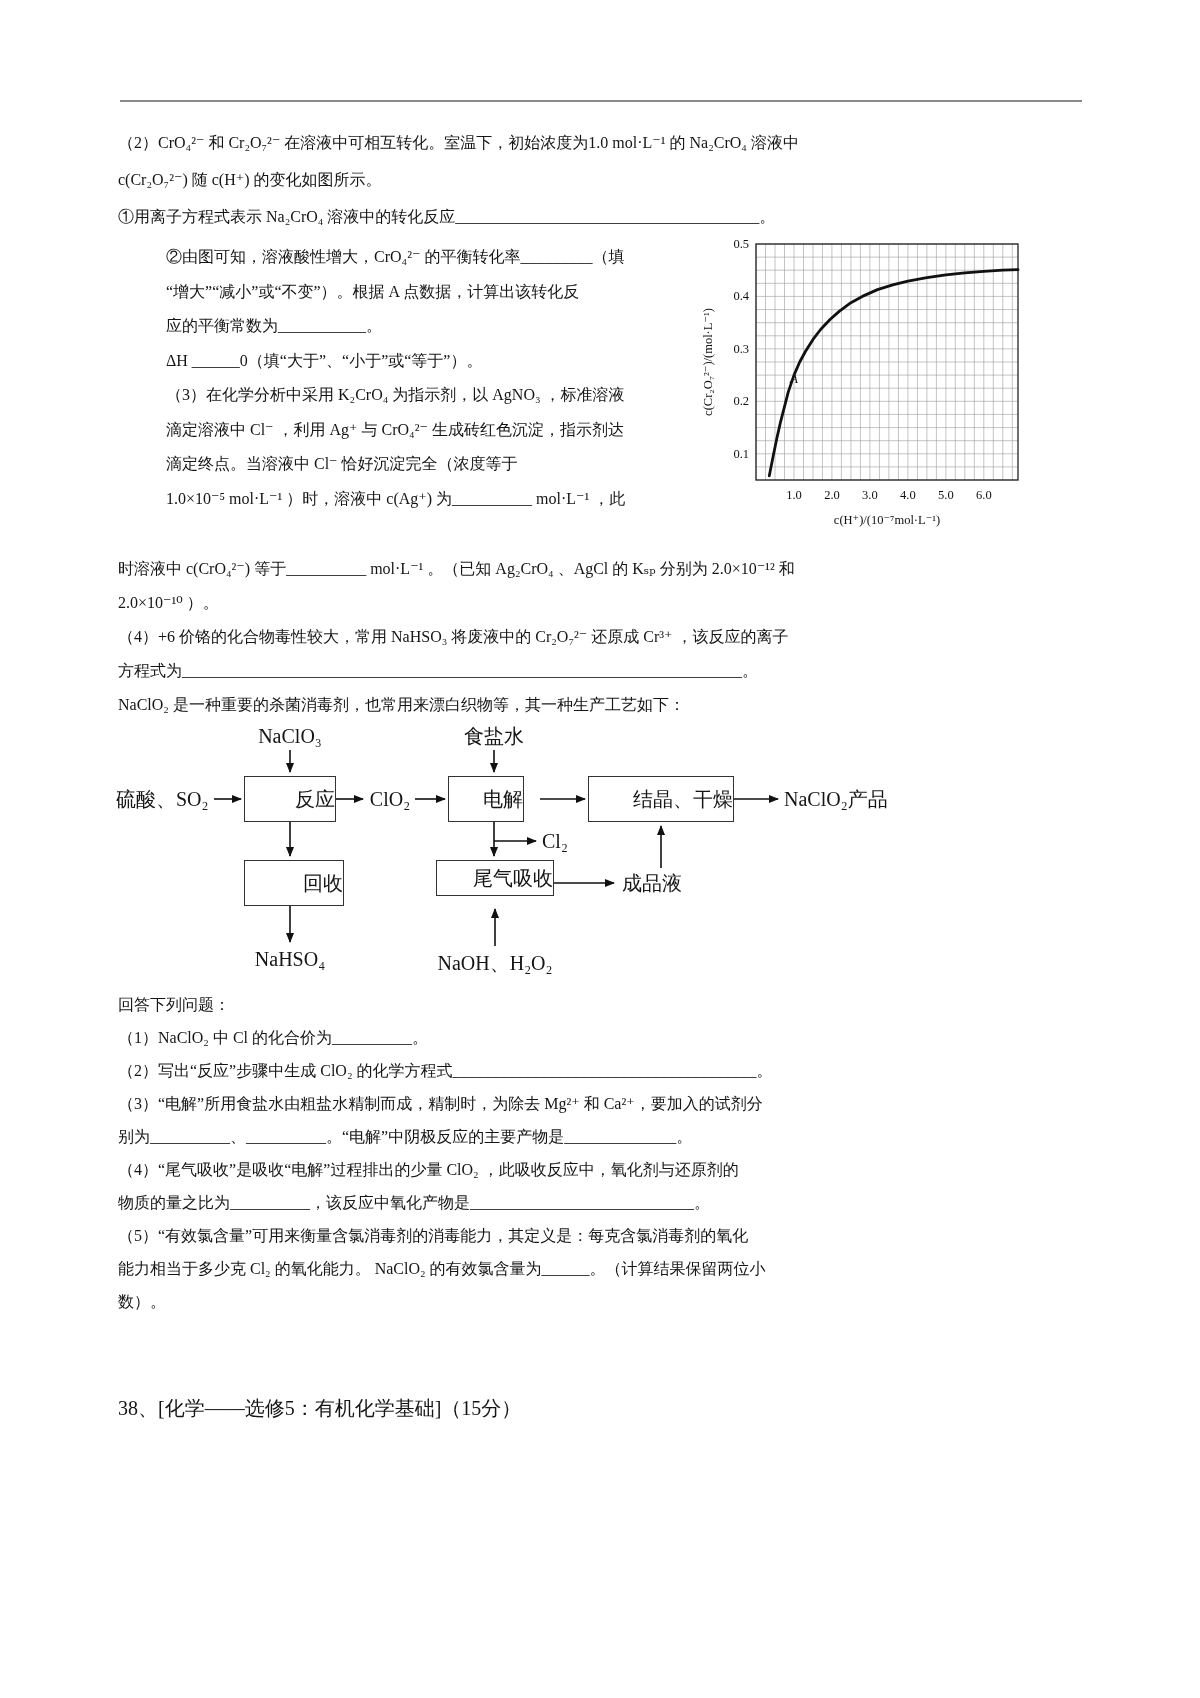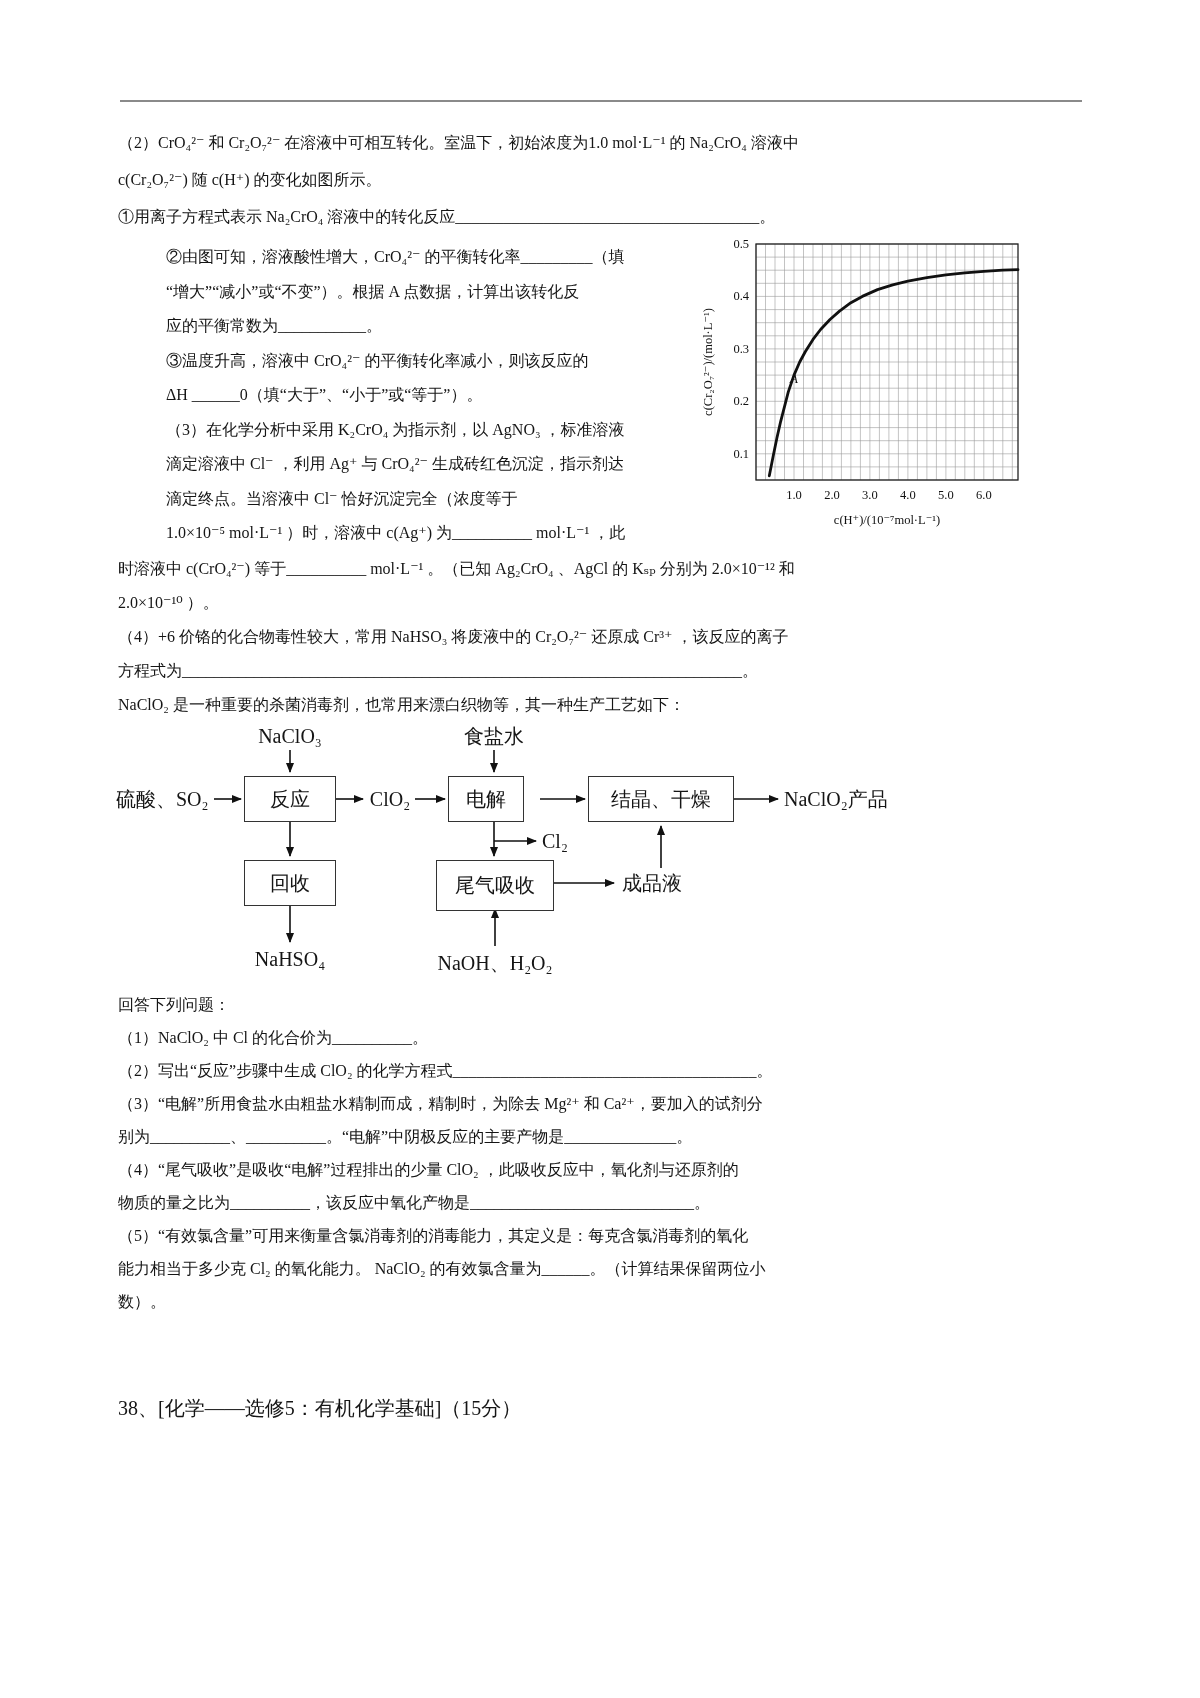--- a/index.html
+++ b/index.html
@@ -28,21 +28,21 @@
   #afterBlock .textline { line-height:34px; }
   #diagram {
     position:absolute; left:112px; top:716px; width:980px; height:266px;
     font-size:20px;
   }
   #diagram svg.darrows { position:absolute; left:0; top:0; }
   .dbox {
     position:absolute;
     border:1.6px solid #333;
     background:#fff;
-    display:flex; align-items:center; justify-content:center;
+    display:flex; align-items:center; justify-content:flex-end;
     white-space:nowrap;
   }
   .dlabel { position:absolute; white-space:nowrap; }
   .cc  { transform:translate(-50%,-50%); }
   .cv  { transform:translateY(-50%); }
   #questions { position:absolute; left:118px; top:988px; width:990px; }
   #questions .textline { line-height:33px; }
   #footerQ {
     position:absolute; left:118px; top:1374px;
     font-size:20px; white-space:nowrap;margin-top:21px;
@@ -56,21 +56,20 @@
 <div id="introBlock">
   <div class="textline">（2）CrO₄²⁻ 和 Cr₂O₇²⁻ 在溶液中可相互转化。室温下，初始浓度为1.0 mol·L⁻¹ 的 Na₂CrO₄ 溶液中</div>
   <div class="textline">c(Cr₂O₇²⁻) 随 c(H⁺) 的变化如图所示。</div>
   <div class="textline">①用离子方程式表示 Na₂CrO₄ 溶液中的转化反应______________________________________。</div>
 </div>
 
 <div id="wrapLeft">
   <div class="textline">②由图可知，溶液酸性增大，CrO₄²⁻ 的平衡转化率_________（填</div>
   <div class="textline">“增大”“减小”或“不变”）。根据 A 点数据，计算出该转化反</div>
   <div class="textline">应的平衡常数为___________。</div>
-  <div class="textline">③温度升高，溶液中 CrO₄²⁻ 的平衡转化率减小，则该反应的</div>
   <div class="textline">ΔH ______0（填“大于”、“小于”或“等于”）。</div>
   <div class="textline">（3）在化学分析中采用 K₂CrO₄ 为指示剂，以 AgNO₃ ，标准溶液</div>
   <div class="textline">滴定溶液中 Cl⁻ ，利用 Ag⁺ 与 CrO₄²⁻ 生成砖红色沉淀，指示剂达</div>
   <div class="textline">滴定终点。当溶液中 Cl⁻ 恰好沉淀完全（浓度等于</div>
   <div class="textline">1.0×10⁻⁵ mol·L⁻¹ ）时，溶液中 c(Ag⁺) 为__________ mol·L⁻¹ ，此</div>
 </div>
 
 <div id="chartBlock">
   <svg id="chart-svg" width="330" height="300" viewBox="0 0 330 300" font-family="Liberation Serif, DejaVu Serif, serif">
       <line x1="58.0" y1="248" x2="58.0" y2="12" stroke="#9b9b9b" stroke-width="0.6"></line>
@@ -186,24 +185,24 @@
 
   <div class="dbox" style="left:132px; top:60px; width:92px; height:46px">
     <span>反应</span>
   </div>
   <div class="dbox" style="left:336px; top:60px; width:76px; height:46px">
     <span>电解</span>
   </div>
   <div class="dbox" style="left:476px; top:60px; width:146px; height:46px">
     <span>结晶、干燥</span>
   </div>
-  <div class="dbox" style="left:132px; top:144px; width:92px; height:46px">
+  <div class="dbox" style="left:132px; top:144px; width:100px; height:46px">
     <span>回收</span>
   </div>
-  <div class="dbox" style="left:324px; top:144px; width:118px; height:51px">
+  <div class="dbox" style="left:324px; top:144px; width:118px; height:36px">
     <span>尾气吸收</span>
   </div>
 
   <div class="dlabel cc" style="left:178px; top:20px">NaClO₃</div>
   <div class="dlabel cc" style="left:382px; top:20px">食盐水</div>
   <div class="dlabel cv" style="left:4px; top:83px">硫酸、SO₂</div>
   <div class="dlabel cc" style="left:278px; top:83px">ClO₂</div>
   <div class="dlabel cv" style="left:672px; top:83px">NaClO₂产品</div>
   <div class="dlabel cv" style="left:430px; top:125px">Cl₂</div>
   <div class="dlabel cv" style="left:510px; top:167px">成品液</div>

